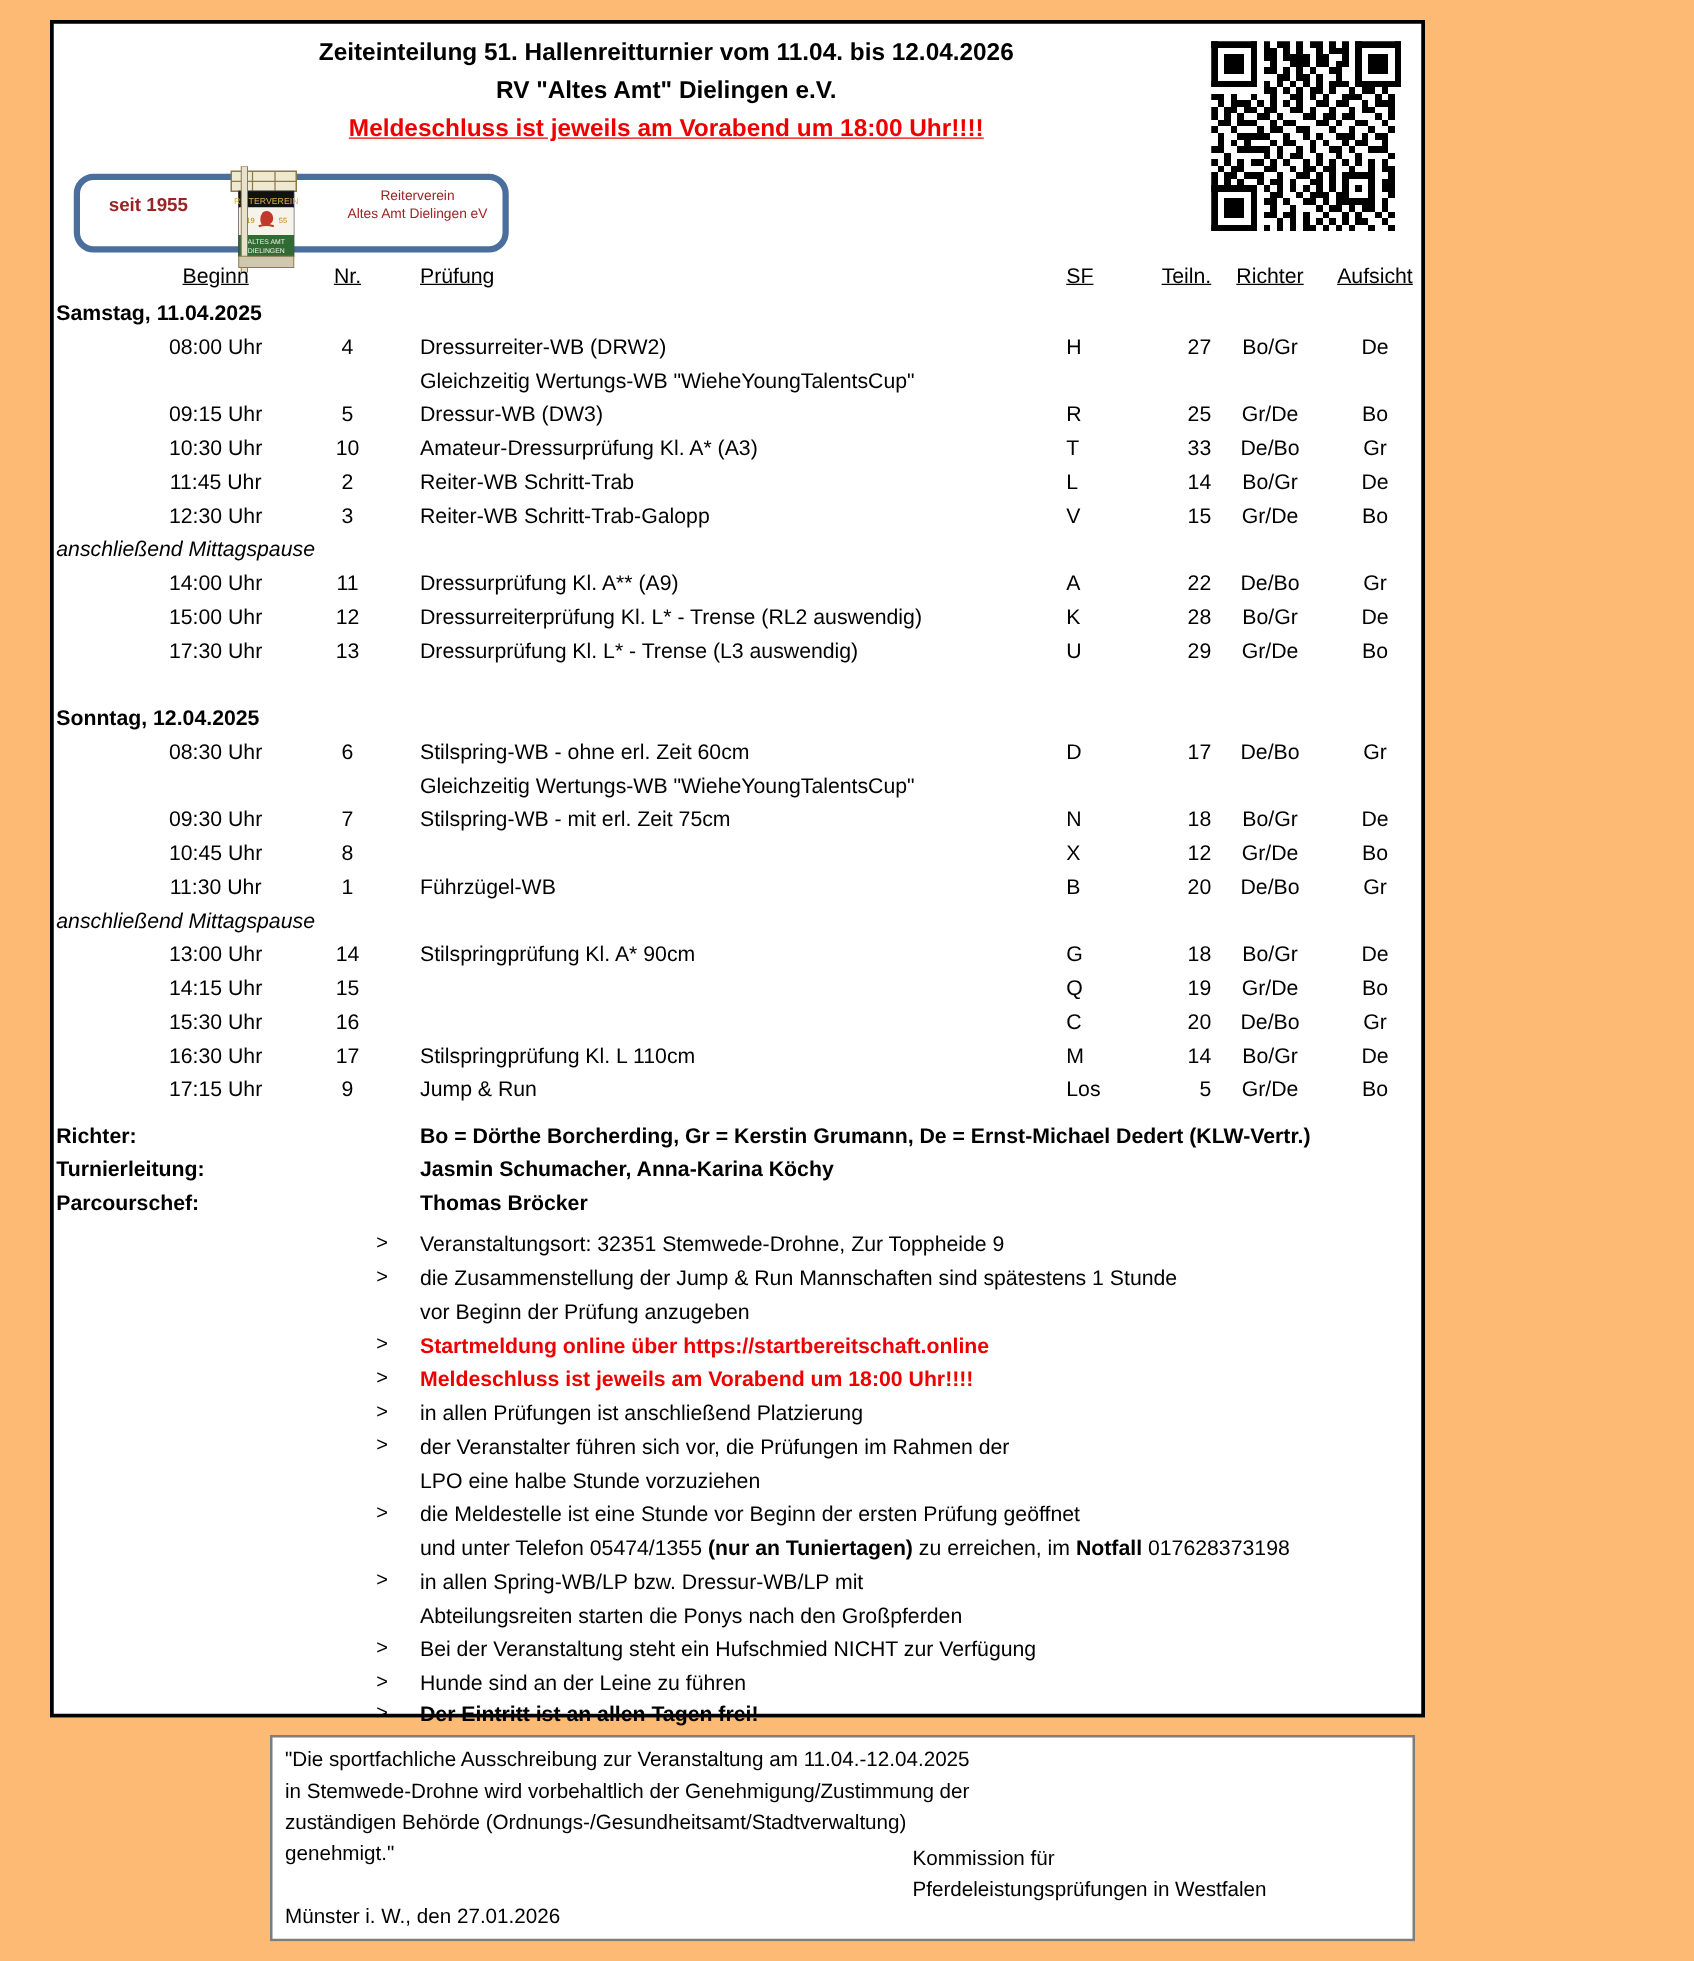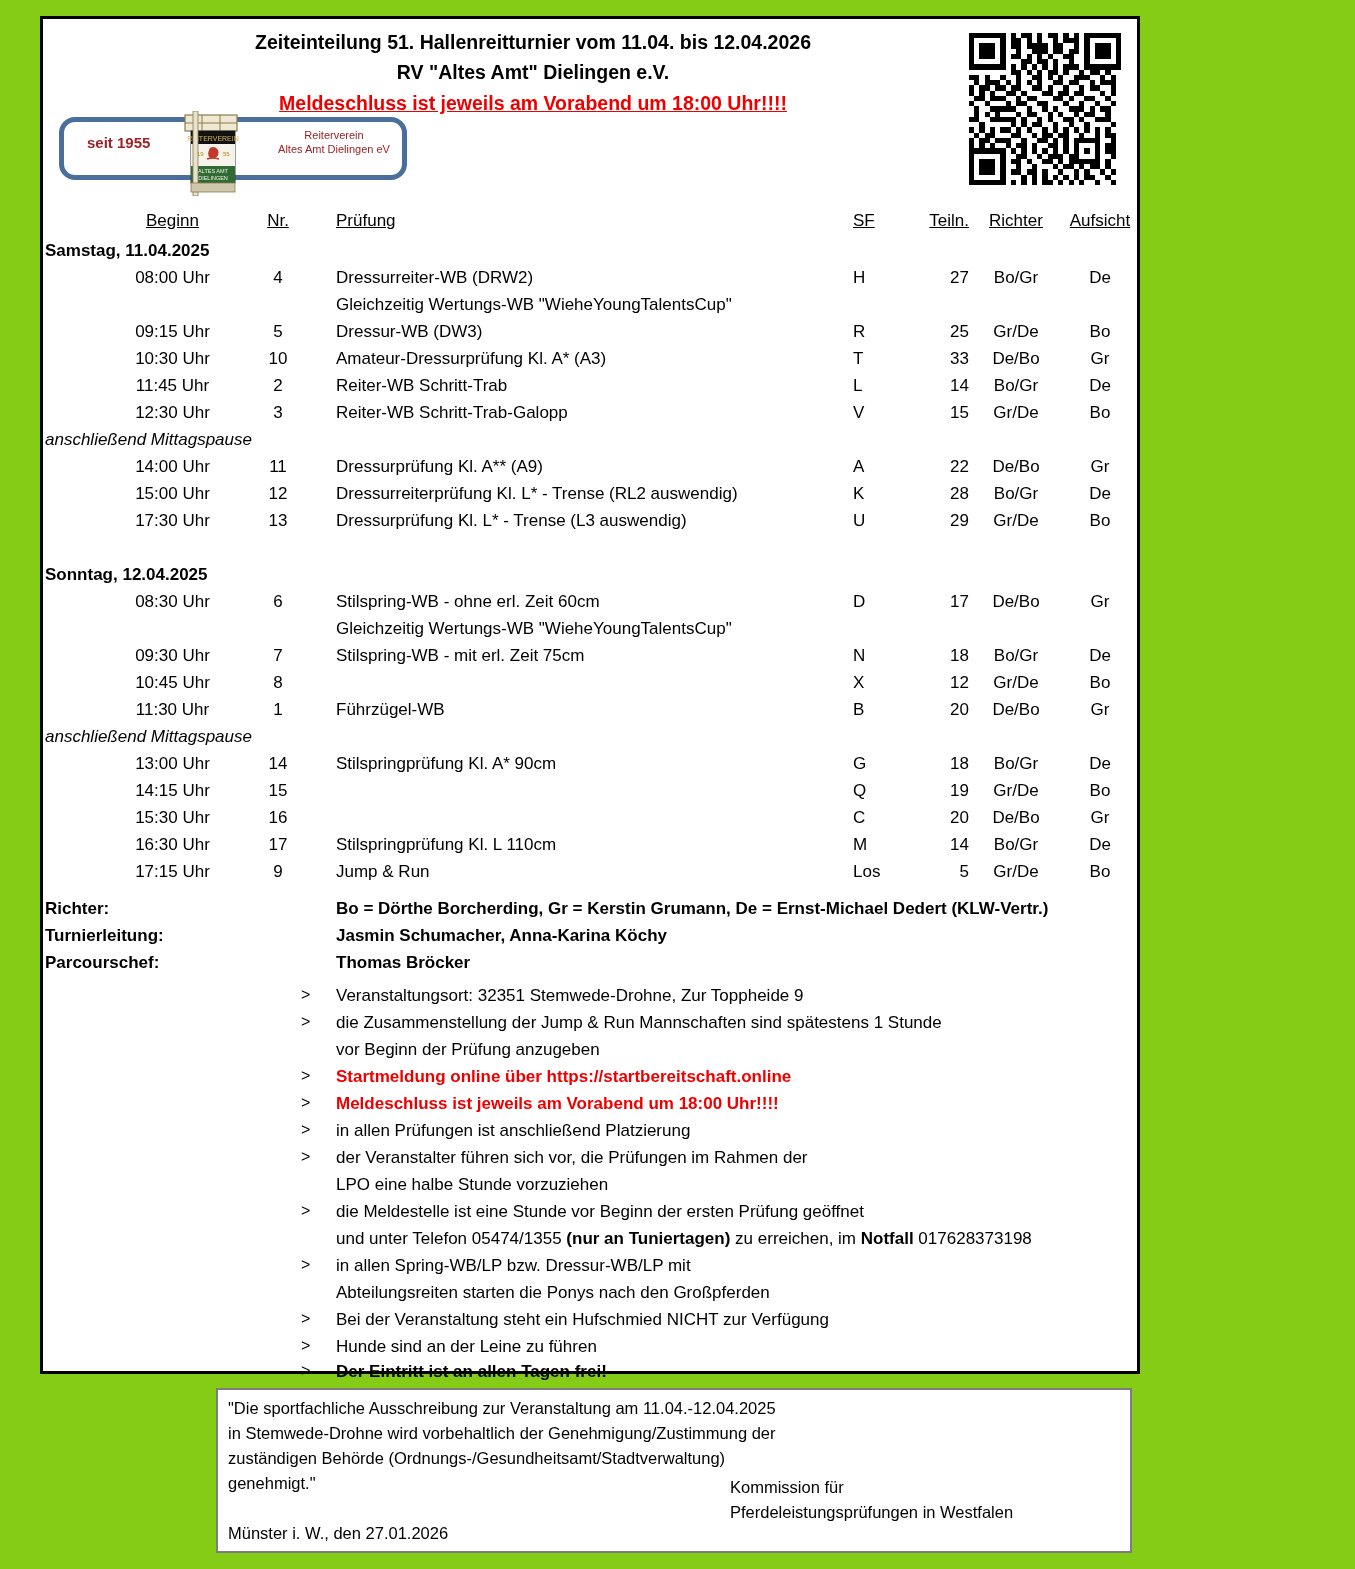--- a/index.html
+++ b/index.html
@@ -6,21 +6,21 @@
   body{
     width:1355px;height:1569px;
     background:#ffffff;
     font-family:"Liberation Sans", sans-serif;
     color:#000;
     position:relative;
     overflow:hidden;
   }
   .page{
     position:absolute;left:0;top:0;width:1355px;height:1569px;
-    background:#84cc16;
+    background:#fdba74;
   }
   
   .doc-box{
     position:absolute;
     left:40px;top:16px;width:1100px;height:1358px;
     border:3px solid #000;
     background:#fff;
     box-sizing:border-box;
   }
   
@@ -34,21 +34,21 @@
     font-size:19.5px;font-weight:bold;line-height:32px;
     color:#ee0000;text-decoration:underline;white-space:nowrap;
   }
   
   .qr-wrap{
     position:absolute;left:926px;top:14px;width:152px;height:152px;
   }
   .qr-wrap svg{display:block;width:152px;height:152px;}
   
   .logo{
-    position:absolute;left:16px;top:93px;width:403px;height:72px;
+    position:absolute;left:16px;top:115px;width:403px;height:72px;
   }
   .logo-frame{
     position:absolute;left:0;top:5px;width:348px;height:63px;
     border:5px solid #4a6f9c;border-radius:16px;background:#fff;
     box-sizing:border-box;
   }
   .logo-seit{
     position:absolute;left:28px;top:22px;
     font-size:15px;font-weight:bold;color:#9b2225;
     font-family:"Liberation Sans", sans-serif;

